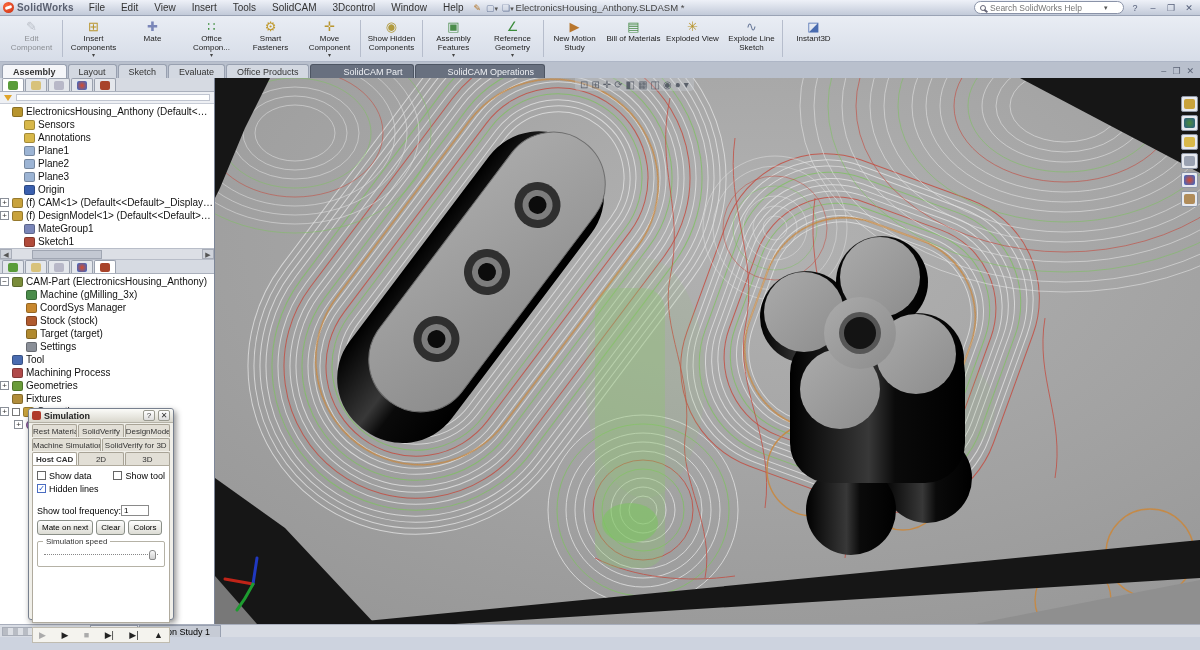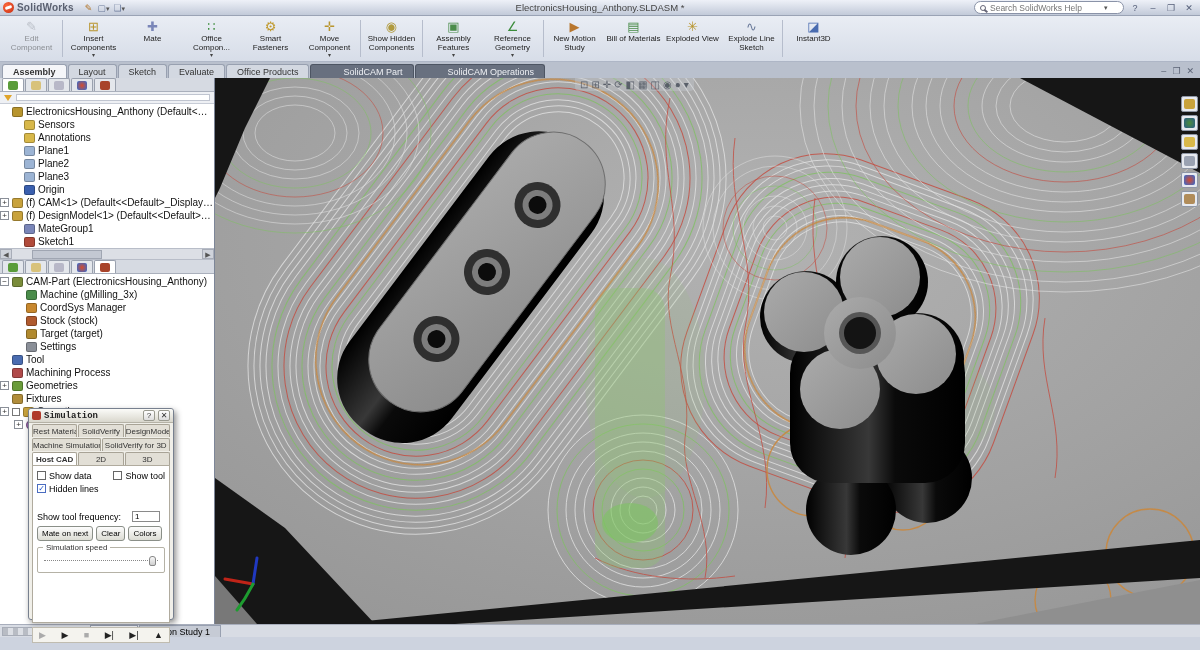--- a/index.html
+++ b/index.html
@@ -84,33 +84,33 @@
   .rbtn { width:17px; height:16px; background:#e7eaf0; border:1px solid #8f97a6; border-radius:2px;
     display:flex; align-items:center; justify-content:center; cursor:default; }
   .rbtn span { width:11px; height:10px; border-radius:2px; }
 
   
   .dlg { position:absolute; left:28px; top:330px; width:146px; height:212px; background:#f0efe9;
     border:1px solid #77808f; border-radius:3px; box-shadow:2px 3px 6px rgba(0,0,0,.45); font-size:9px; z-index:5; }
   .dlg-title { height:14px; background:linear-gradient(#fbfbf8,#d9d7cd); border-bottom:1px solid #b5b2a6;
     display:flex; align-items:center; gap:3px; padding:0 3px; border-radius:3px 3px 0 0; }
   .dlg-ic { width:9px; height:9px; background:#b03a2a; border-radius:2px; }
-  .dlg-title b { font-size:9px; color:#222; font-weight:bold; flex:1;font-family:Liberation Mono, monospace; }
+  .dlg-title b { font-size:9px; color:#222; font-weight:bold; flex:1; }
   .dlg-wbtn { width:12px; height:11px; border:1px solid #9a9a90; background:linear-gradient(#fff,#ddd);
     font-size:8px; line-height:9px; text-align:center; color:#333; border-radius:2px; cursor:default; }
   .dtabs { display:flex; padding:1px 3px 0; gap:1px; }
   .dtab { flex:1; text-align:center; font-size:8px; padding:1.5px 0; background:#e2dfd6; border:1px solid #a8a396;
     border-bottom:0; border-radius:2px 2px 0 0; color:#333; white-space:nowrap; overflow:hidden; cursor:default; }
   .dtab.on { background:#fff; font-weight:bold; }
   .dlg-body { margin:0 3px; background:#fff; border:1px solid #b0ab9e; padding:3px 4px; height:158px; }
   .cbrow { display:flex; align-items:center; gap:3px; height:13px; }
   .cb { width:9px; height:9px; border:1px solid #666; background:#fff; text-align:center; font-size:8px; line-height:8px; color:#1d52c8; flex:0 0 auto; }
   .cb.chk { border-color:#4a6cc0; }
   .two-col { display:flex; justify-content:space-between; }
-  .freq-row { display:flex; align-items:center; gap:11px; margin-top:16px; }
+  .freq-row { display:flex; align-items:center; gap:0; margin-top:10px; }
   .freq-row input { width:28px; height:11px; border:1px solid #8a8a8a; font-size:8px; padding-left:2px; font-family:"Liberation Sans",sans-serif; }
   .btnrow { display:flex; gap:3px; margin-top:4px; }
   .dbtn { font-size:8px; padding:2px 4px; background:linear-gradient(#fdfdfd,#dcdcd4); border:1px solid #8a8f88; border-radius:3px; cursor:default; }
   .group { border:1px solid #b5b2a6; border-radius:2px; margin-top:6px; padding:8px 4px 6px; position:relative; }
   .group-lab { position:absolute; top:-5px; left:5px; background:#fff; padding:0 3px; font-size:8px; color:#333; }
   .slider { position:relative; height:10px; }
   .slider .track { position:absolute; left:2px; right:2px; top:4px; border-top:1px dotted #888; }
   .slider .handle { position:absolute; right:4px; top:0; width:7px; height:10px; background:linear-gradient(#f8f8f8,#cfcfcf); border:1px solid #888; border-radius:3px 3px 2px 2px; }
   .player { display:flex; justify-content:space-between; align-items:center; margin:4px 3px 0; background:#f4f3ee; border:1px solid #c0bcb0; padding:2px 6px; }
   .pbtn { font-size:9px; color:#222; cursor:default; }
@@ -129,20 +129,31 @@
 </style>
 </head>
 <body>
 
 <div class="app">
 
   <div class="titlebar">
     <div class="logo">
       <span class="logo-mark"></span>
       <span class="logo-text">SolidWorks</span>
+    </div>
+    <div class="menu">
+      <span class="menu-item">File</span>
+      <span class="menu-item">Edit</span>
+      <span class="menu-item">View</span>
+      <span class="menu-item">Insert</span>
+      <span class="menu-item">Tools</span>
+      <span class="menu-item">SolidCAM</span>
+      <span class="menu-item">3Dcontrol</span>
+      <span class="menu-item">Window</span>
+      <span class="menu-item">Help</span>
     </div>
     <span class="mini-ic">✎</span>
     <span class="doc-ic">▢<span class="caret">▾</span></span>
     <span class="doc-ic">❏<span class="caret">▾</span></span>
     <div class="title-text">ElectronicsHousing_Anthony.SLDASM *</div>
     <div class="tb-right">
       <div class="searchbox">
         <span class="mag"></span>
         <input placeholder="Search SolidWorks Help" style="">
         <span class="caret">▾</span>

